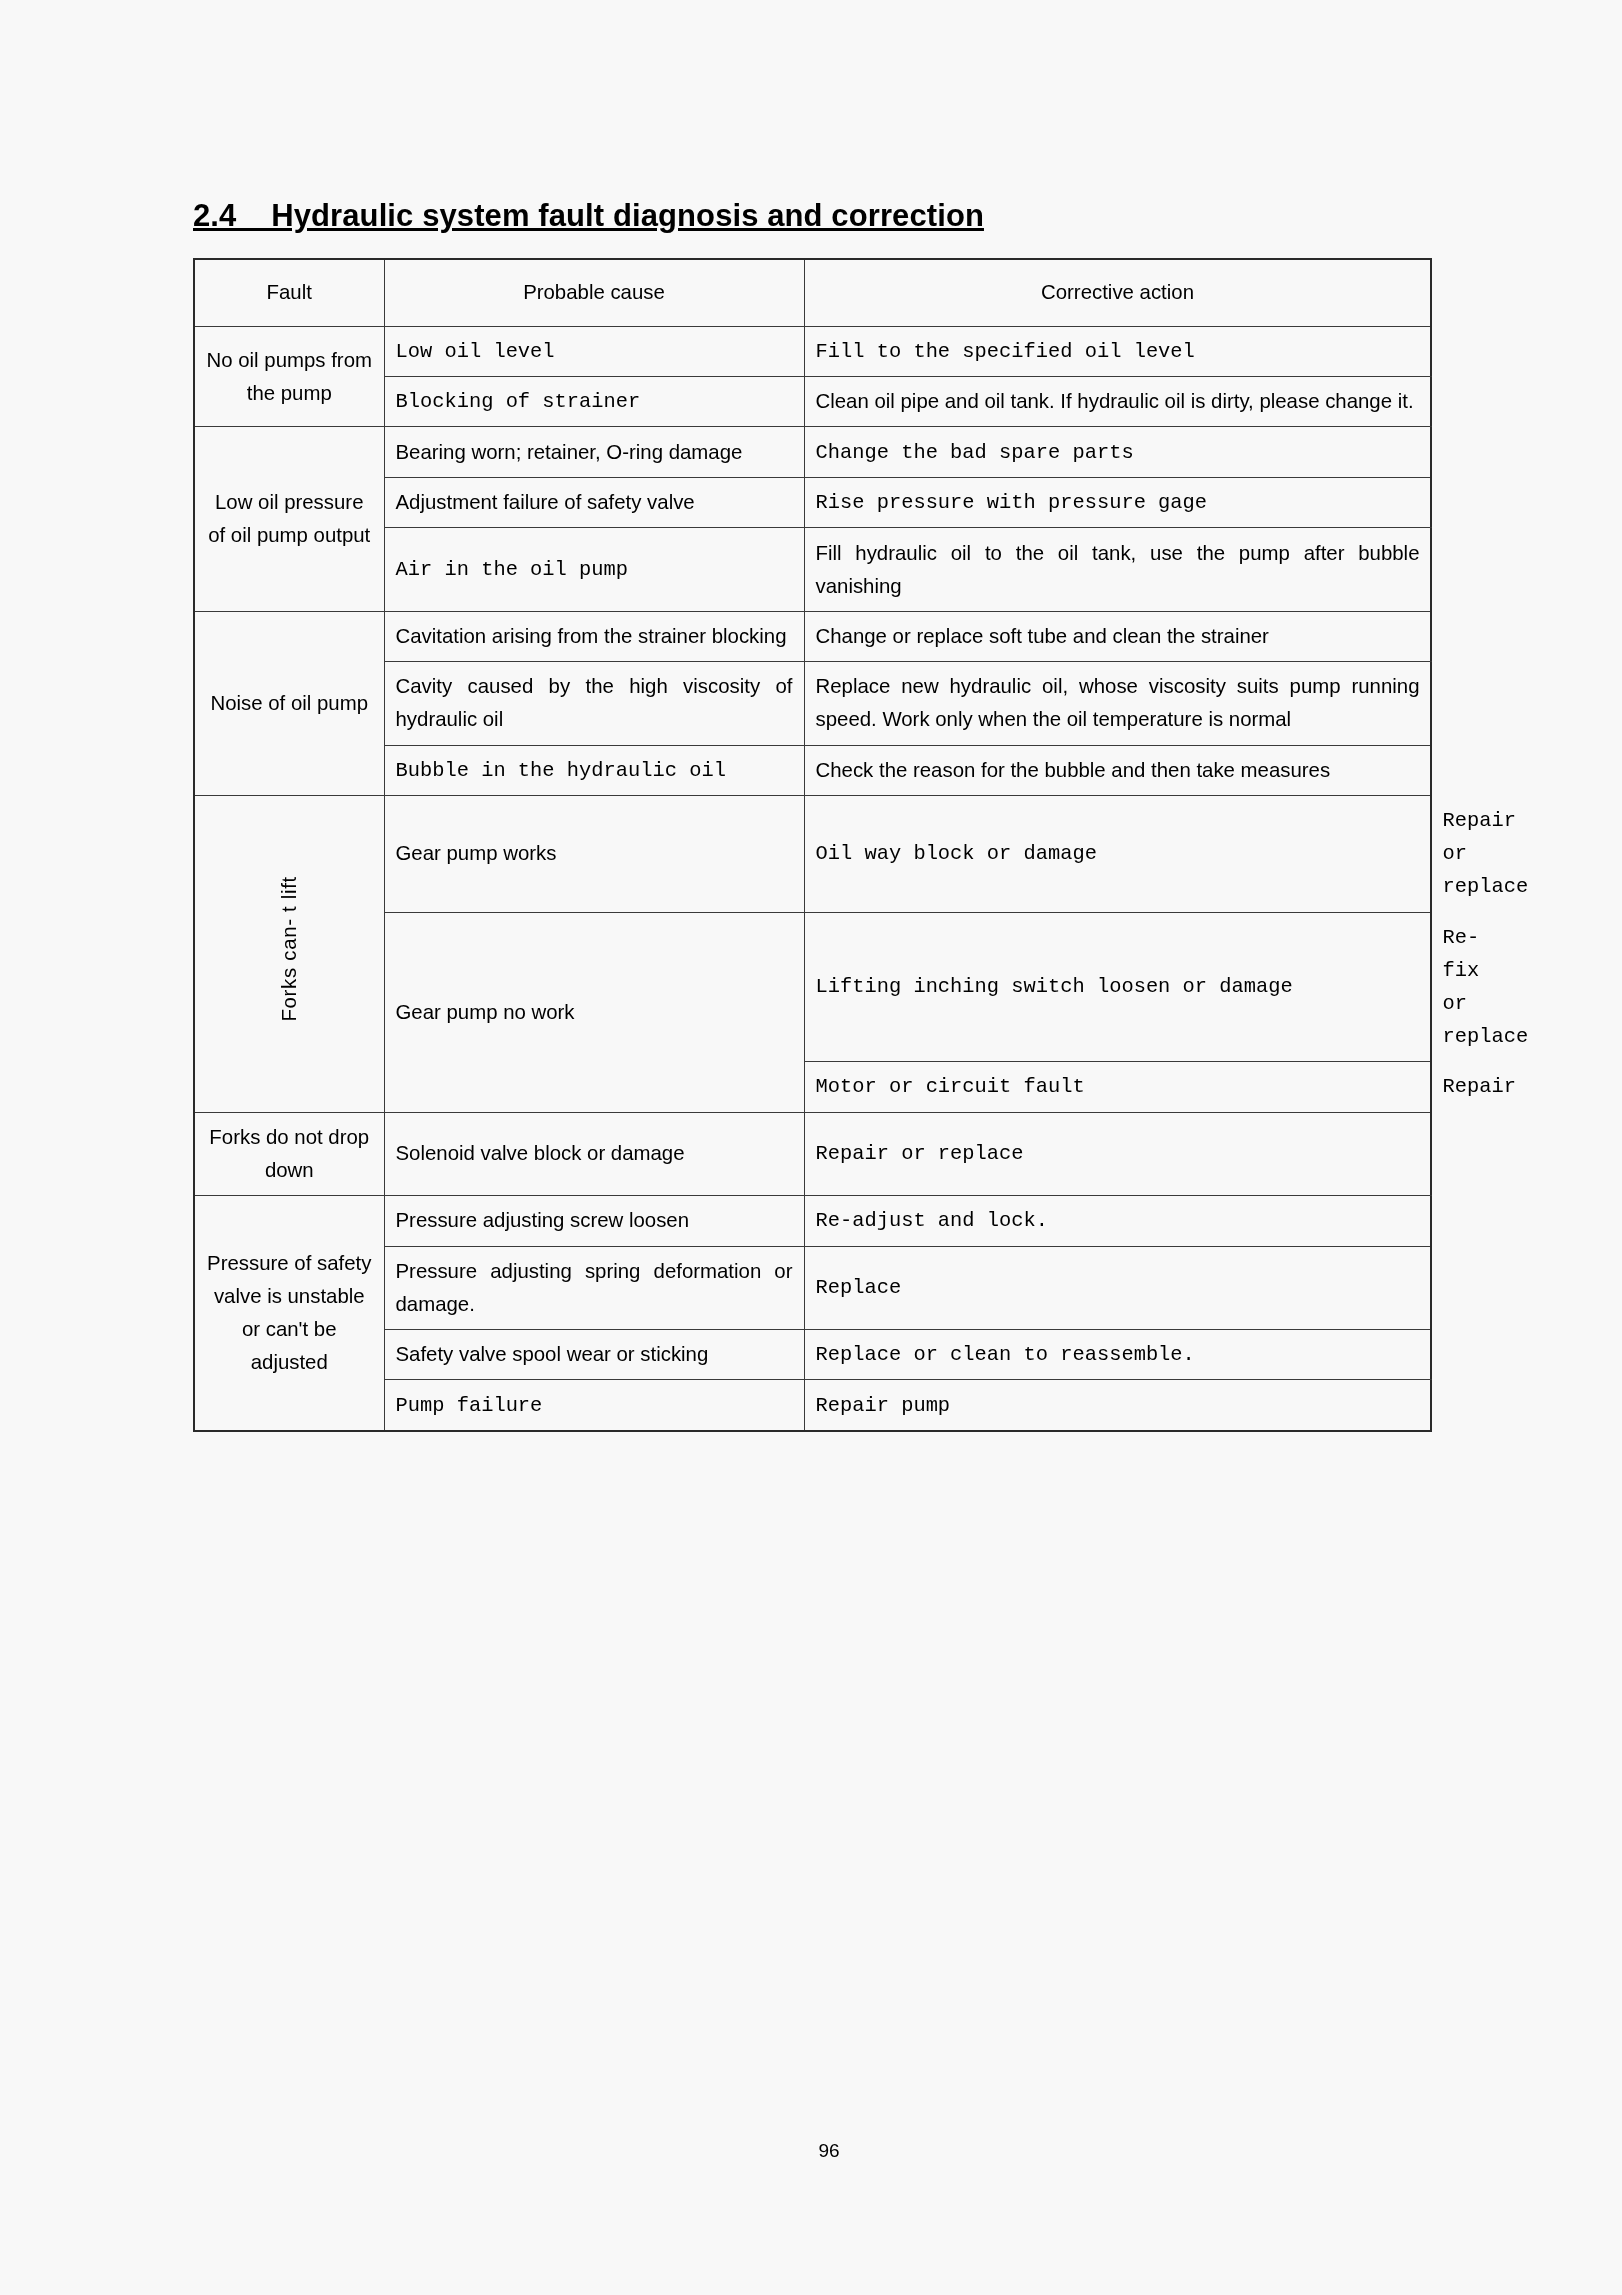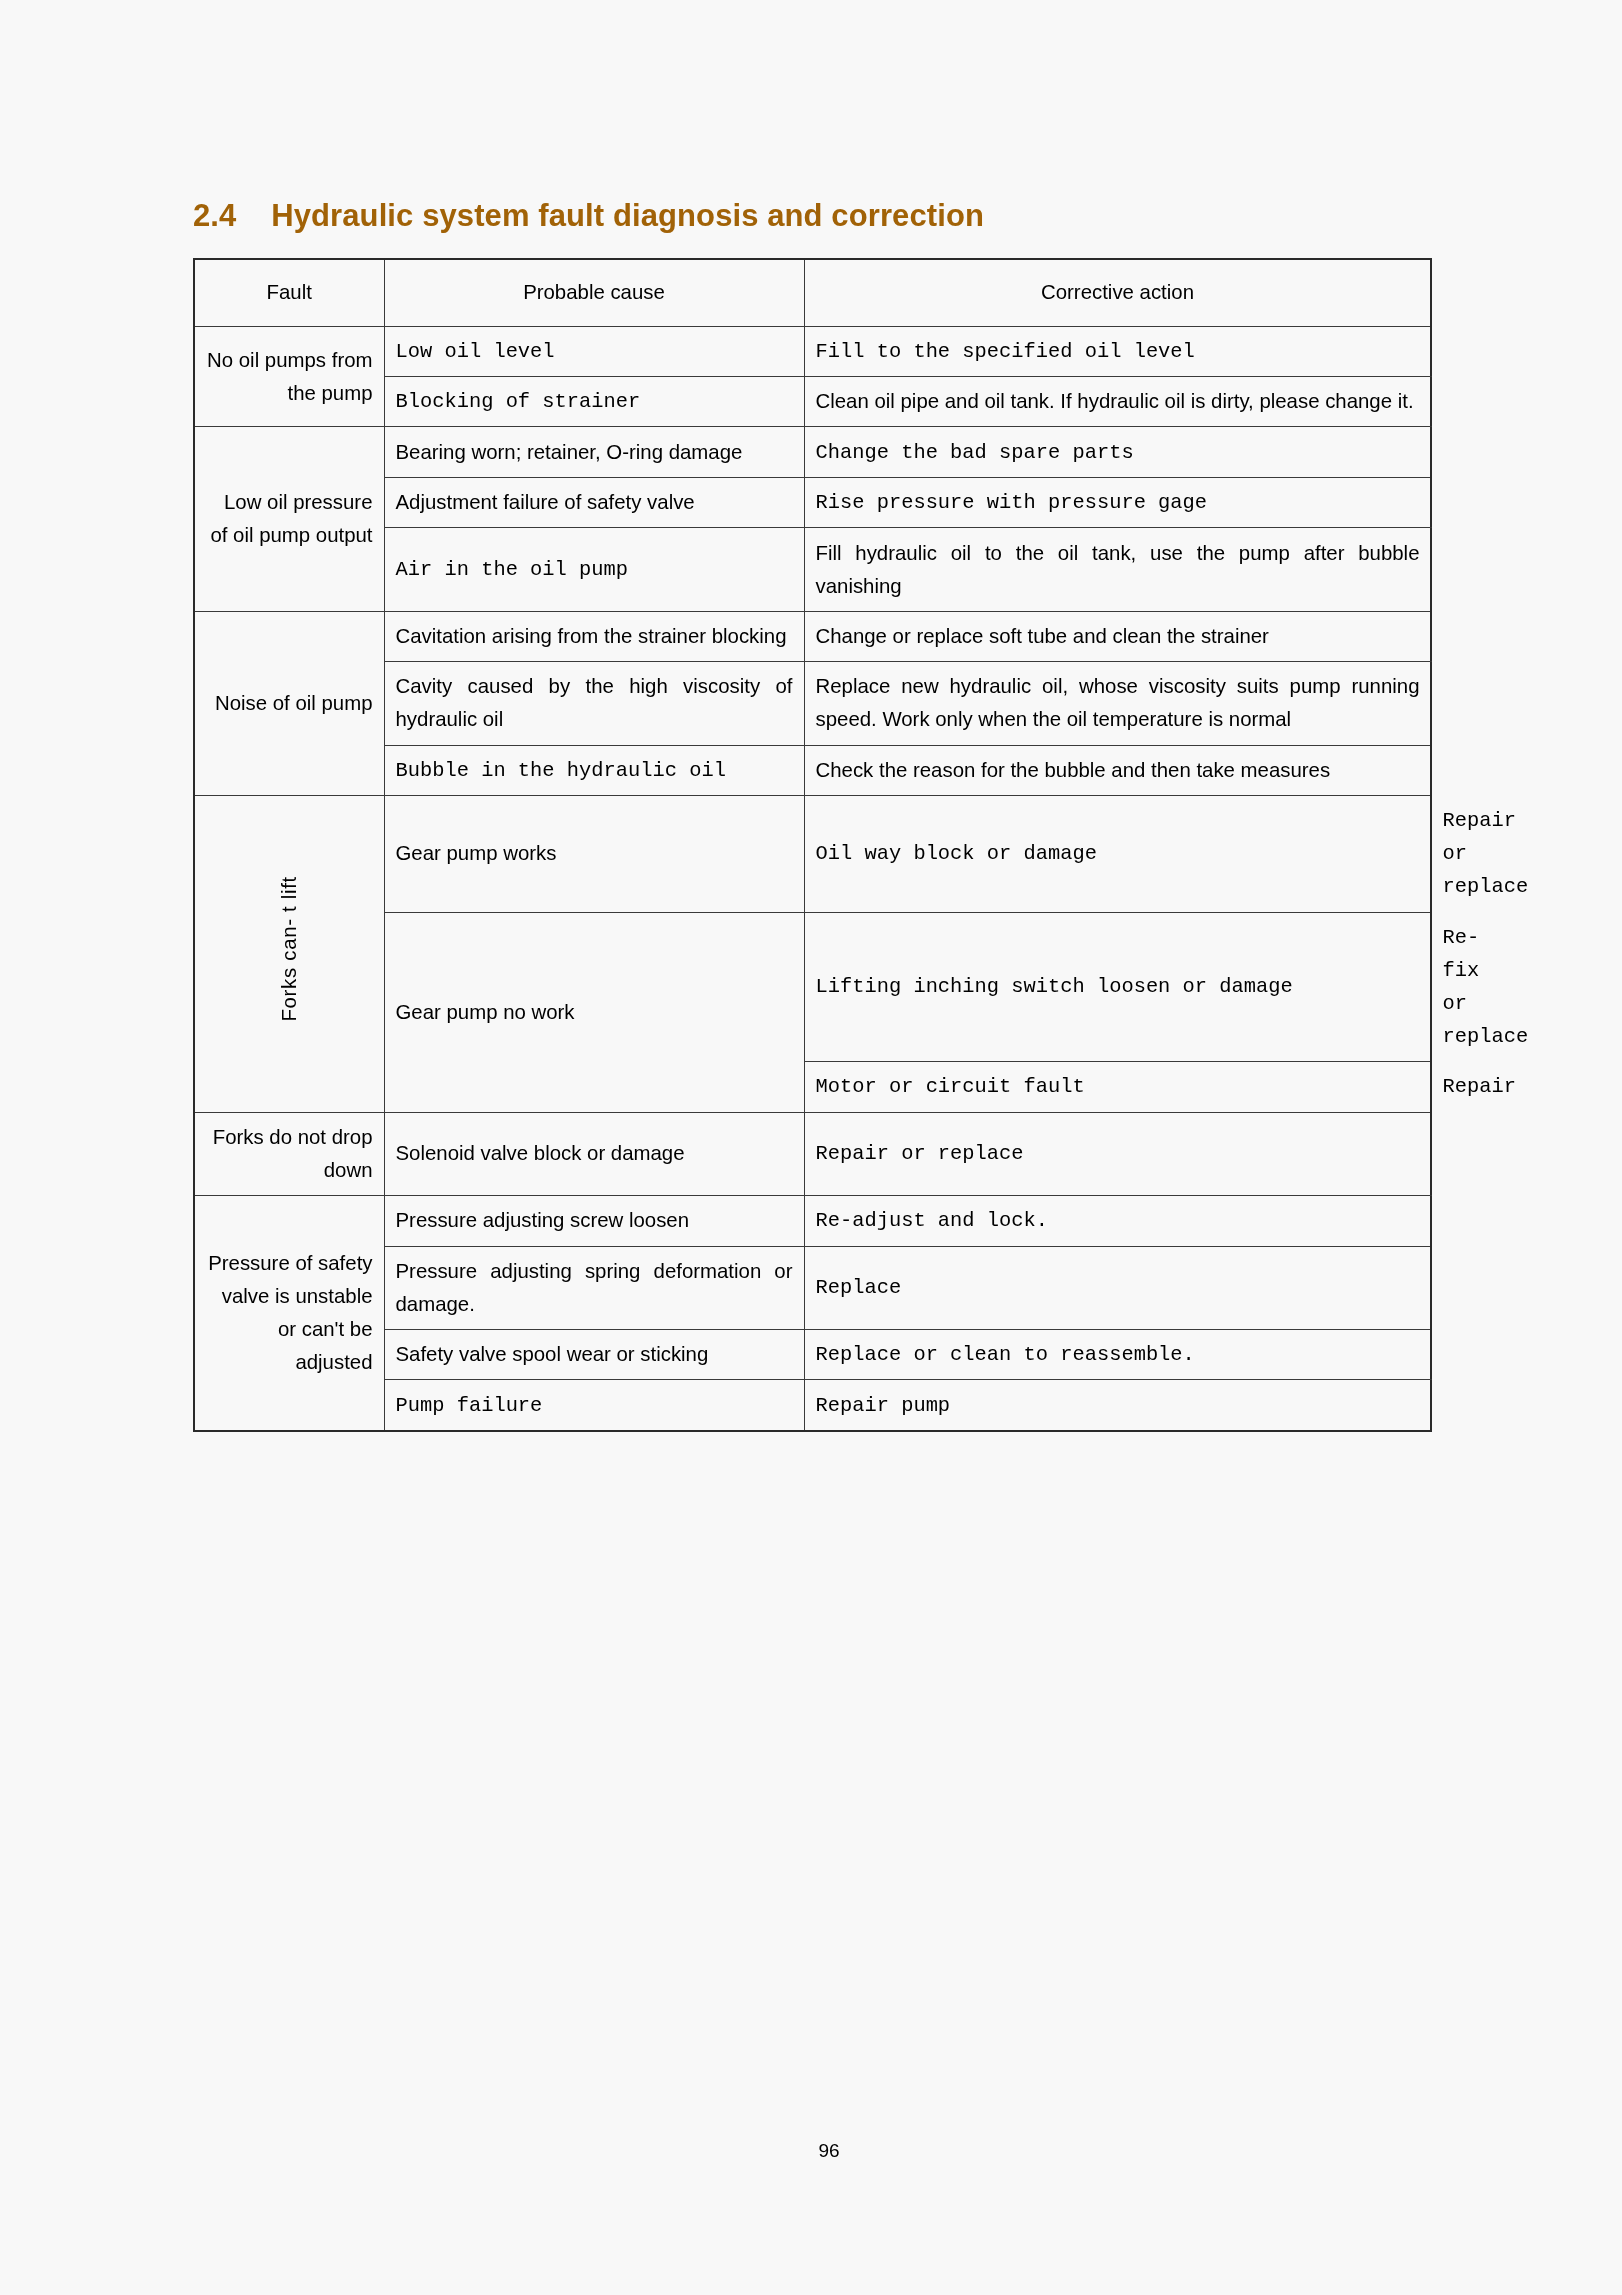--- a/index.html
+++ b/index.html
@@ -20,25 +20,26 @@
   }
   .content {
     position: absolute;
     left: 193px;
     top: 198px;
     width: 1237px;
   }
   .doc-title {
     font-size: 31px;
     font-weight: bold;
-    color: #a16207;
+    color: #000000;
     letter-spacing: 0.1px;
     margin: 0 0 24.5px 0;
     white-space: pre;
     line-height: 1.15;
+    text-decoration: underline;
   }
   table.fault-table {
     border-collapse: collapse;
     table-layout: fixed;
     width: 1237px;
     border: 2px solid #2a2a2a;
     padding-left: 39px;
   }
   table.fault-table td,
   table.fault-table th {
@@ -59,21 +60,21 @@
     height: 67px;
     padding: 6.8px 9.5px;
   }
   
   col.c-fault    { width: 190px; }
   col.c-cause    { width: 420px; }
   col.c-action   { width: 627px; }
 
   
   td.fault-cell {
-    text-align: right;
+    text-align: center;
     padding: 8.2px 6.8px;
   }
   
   td.justify {
     text-align: justify;
     text-align-last: left;
     hyphens: none;
     margin-left: 20px;
   }
   td.plain {

